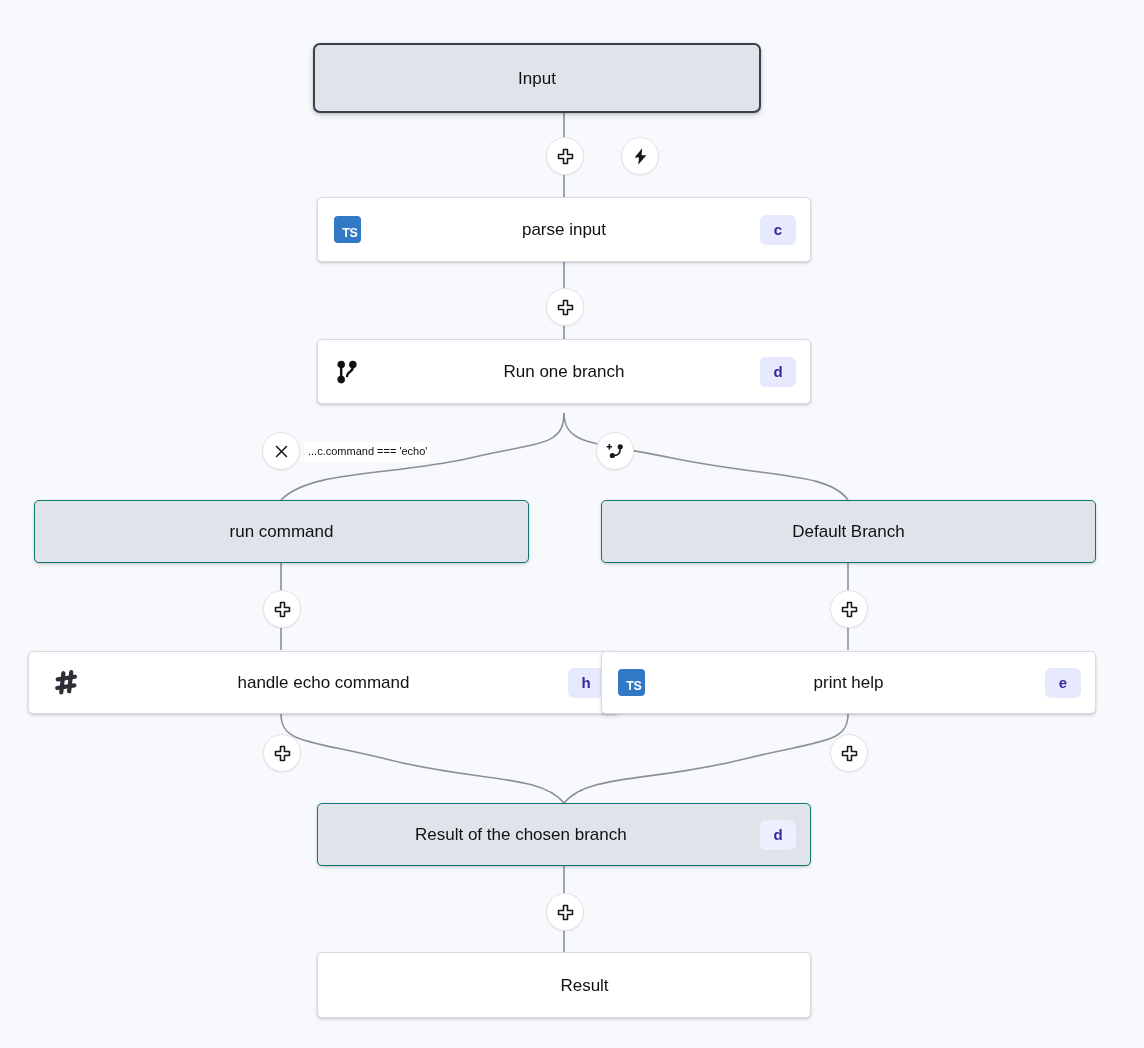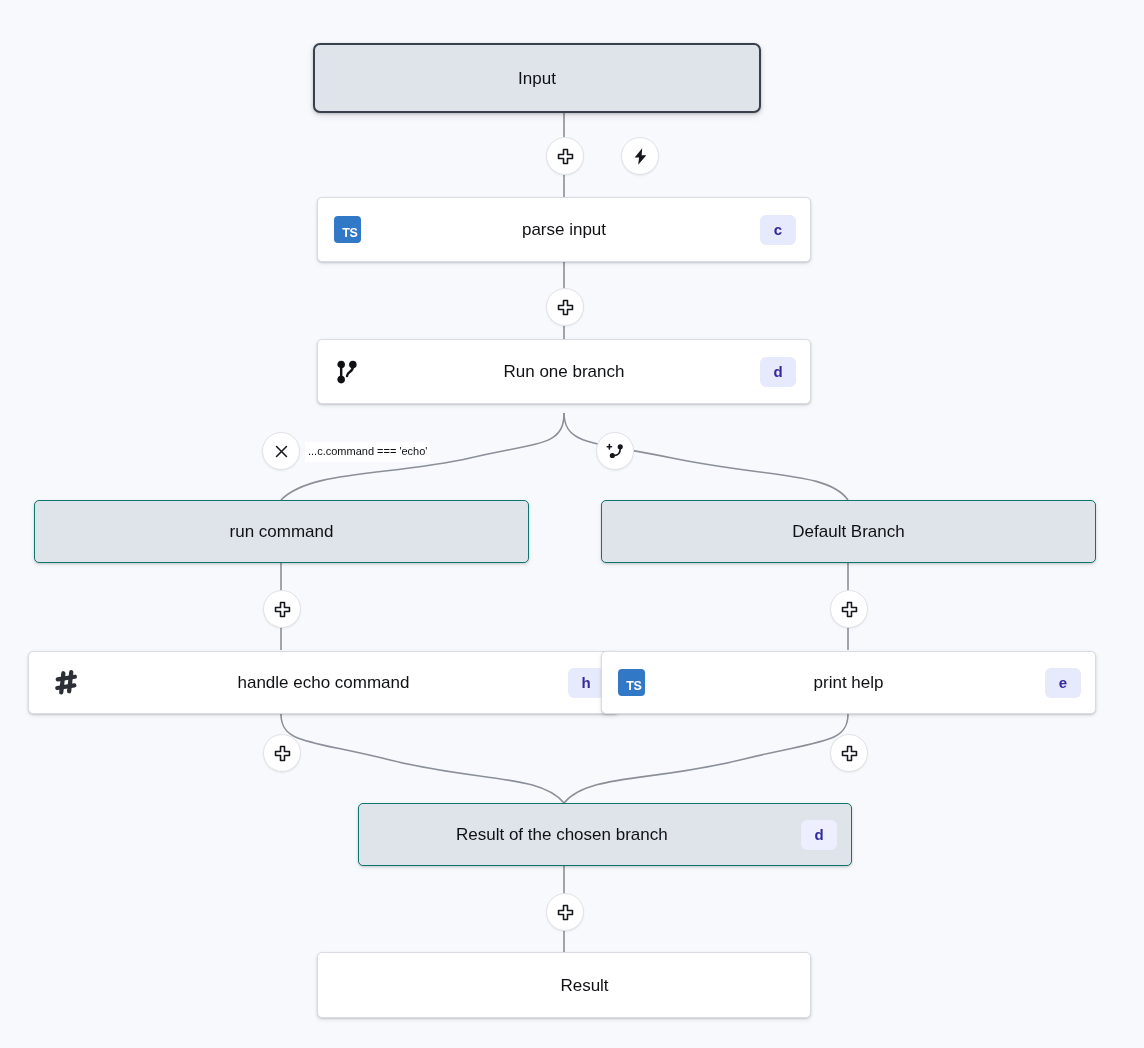--- a/index.html
+++ b/index.html
@@ -221,21 +221,21 @@
   </div>
 
   <div class="node white" style="left:601px; top:651px; width:495px; height:63px;">
     <span class="node-icon">
       <span class="ts-icon">TS</span>
     </span>
     <span class="label">print help</span>
     <span class="key-badge">e</span>
   </div>
 
-  <div class="node grey" style="left:317px; top:803px; width:494px; height:63px;margin-left:41px;">
+  <div class="node grey" style="left:317px; top:803px; width:494px; height:63px;">
     <span class="label" style="position:absolute; left:97px;">Result of the chosen branch</span>
     <span class="key-badge faint">d</span>
   </div>
 
   <div class="node white" style="left:317px; top:952px; width:494px; height:66px;padding-left:41px;">
     <span class="label">Result</span>
   </div>
 
   <div class="edge-btn" style="left:546px; top:137px;">
     <svg width="19" height="19" viewBox="0 0 24 24" fill="none" stroke="#16181d" stroke-width="2" stroke-linejoin="round">

